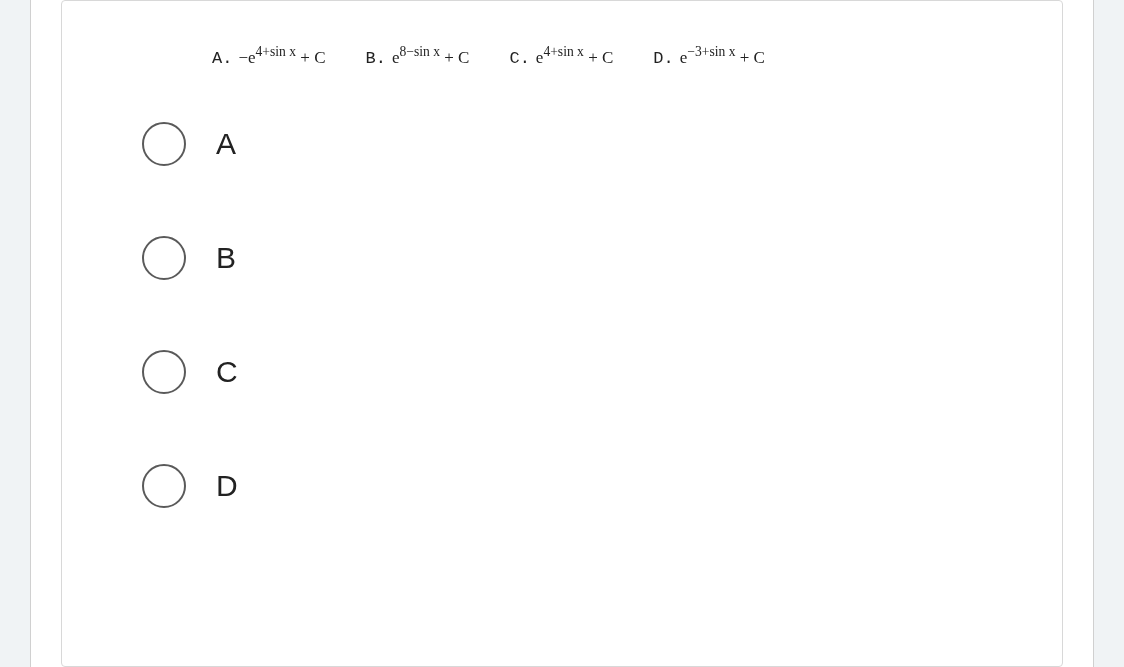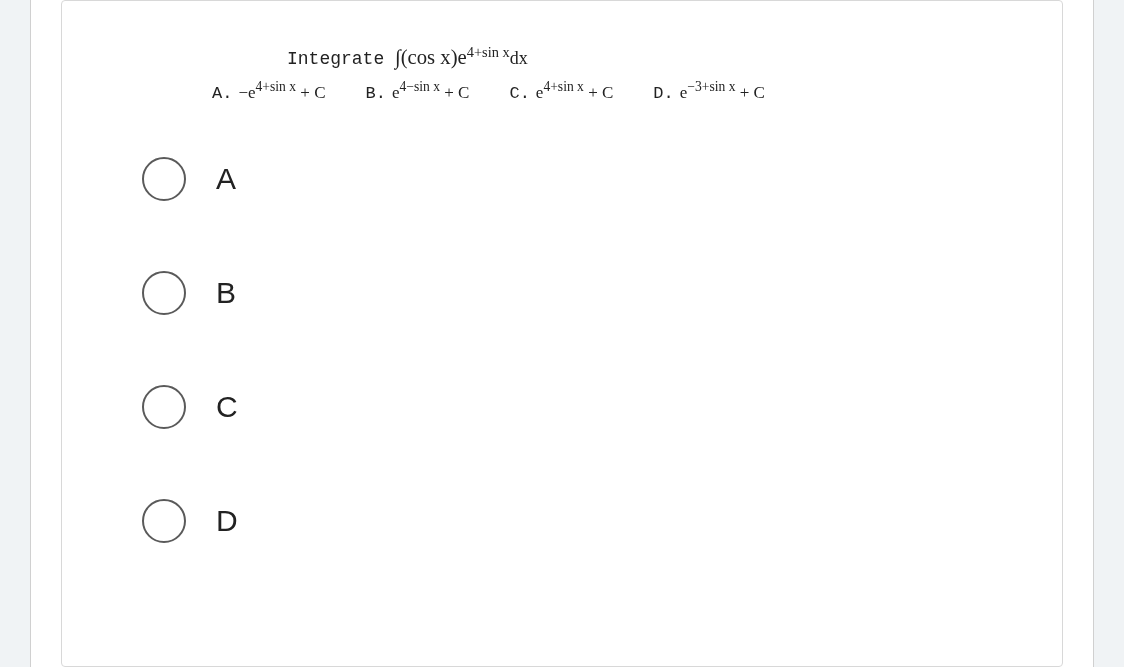--- a/index.html
+++ b/index.html
@@ -95,31 +95,28 @@
       font-family: serif;
     }
   </style>
 </head>
 <body>
 
 <div class="outer-container">
   <div class="question-card">
 
     <div class="question-text">
-      <div class="prompt-line">
-        <span>Integrate </span><span class="math"><span class="integral">∫(cos x)e</span><sup>4+sin x</sup><span>dx</span></span>
-      </div>
       <div class="answers-row">
         <span>
           <span class="answer-label">A.</span>
           <span class="math"><span>−e</span><sup>4+sin x</sup><span> + C</span></span>
         </span>
         <span>
           <span class="answer-label">B.</span>
-          <span class="math"><span>e</span><sup>4−sin x</sup><span> + C</span></span>
+          <span class="math"><span>e</span><sup>8−sin x</sup><span> + C</span></span>
         </span>
         <span>
           <span class="answer-label">C.</span>
           <span class="math"><span>e</span><sup>4+sin x</sup><span> + C</span></span>
         </span>
         <span>
           <span class="answer-label">D.</span>
           <span class="math"><span>e</span><sup>−3+sin x</sup><span> + C</span></span>
         </span>
       </div>

